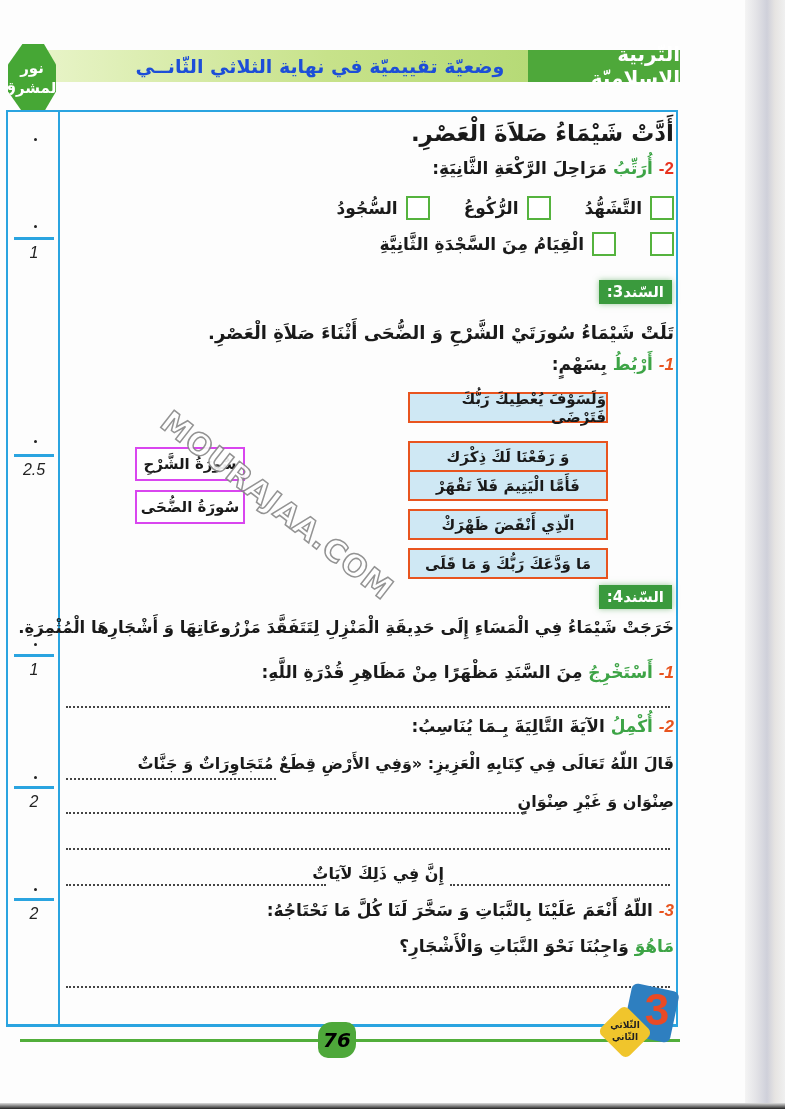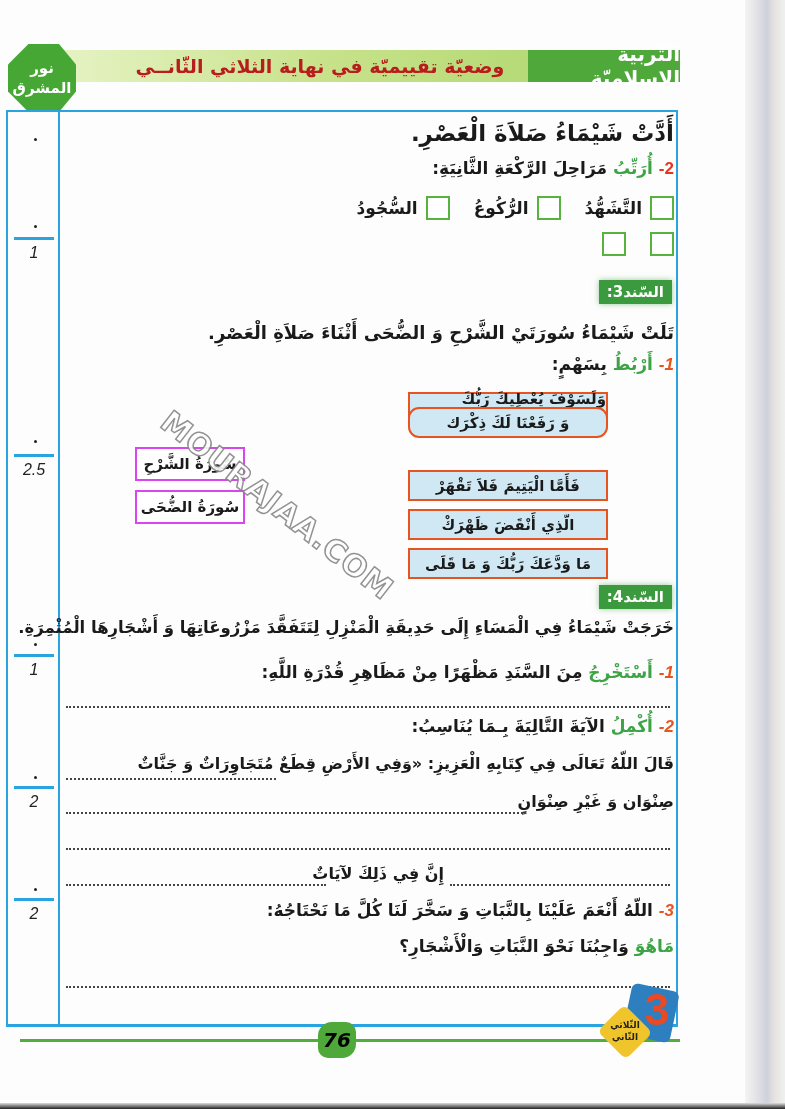--- a/index.html
+++ b/index.html
@@ -25,26 +25,26 @@
   }
   .subject-tab {
     position: absolute; top: 50px; left: 528px; width: 152px; height: 32px;
     background: #4ea83a; color: #fff;
     font-family: "DejaVu Sans", sans-serif; font-weight: bold; font-size: 20px;
     display: flex; align-items: center; justify-content: center;
     direction: rtl;
   }
   .header-title {
     position: absolute; top: 50px; left: 120px; width: 400px; height: 32px;
-    color: #b91c1c; font-weight: bold; font-size: 19px;
+    color: #1d4ed8; font-weight: bold; font-size: 19px;
     display: flex; align-items: center; justify-content: center;
     direction: rtl;
   }
   .logo-badge {
-    position: absolute; top: 44px; left: 8px; width: 68px; height: 68px;
+    position: absolute; top: 44px; left: 8px; width: 48px; height: 68px;
     background: #46a735;
     clip-path: polygon(30% 0, 75% 0, 100% 30%, 100% 70%, 75% 100%, 30% 100%, 0 70%, 0 30%);
     border-radius: 10px;
     color: #fff; font-weight: bold; font-size: 15px; line-height: 20px;
     display: flex; flex-direction: column; align-items: center; justify-content: center;
     direction: rtl; text-align: center;
   }
   
   .outer-frame {
     position: absolute; top: 110px; left: 6px; width: 672px; height: 915px;
@@ -113,21 +113,21 @@
   .verb-green { color: #3da446; }
   .section-tag {
     position: absolute; background: #3a9a3d; color: #fff;
     font-size: 15px; font-weight: bold; padding: 3px 8px;
     direction: rtl; box-shadow: 0 0 6px rgba(58,154,61,0.5);
   }
   .checkbox {
     display: inline-block; width: 24px; height: 24px;
     border: 2px solid #55b33e; background: #fff; vertical-align: middle;
   }
-  .opt { display: inline-flex; align-items: center; gap: 8px; margin-left: 18px; }
+  .opt { display: inline-flex; align-items: center; gap: 8px; margin-left: 28px; }
   .verse-box {
     position: absolute; left: 408px; width: 200px; height: 31px;
     background: #cfe8f4; border: 2px solid #e8541f;
     display: flex; align-items: center; justify-content: center;
     font-weight: bold; font-size: 15px; direction: rtl;
   }
   .surah-box {
     position: absolute; left: 135px; width: 110px; height: 34px;
     background: #fff; border: 2px solid #d946ef;
     display: flex; align-items: center; justify-content: center;
@@ -211,34 +211,35 @@
       <span>السُّجُودُ</span>
     </span>
   </div>
 
   <div class="line" style="top:232px;">
     <span class="opt">
       <span class="checkbox"></span>
     </span>
     <span class="opt" style="margin-left:0;">
       <span class="checkbox"></span>
+      <span>الْقِيَامُ مِنَ السَّجْدَةِ الثَّانِيَّةِ</span>
     </span>
   </div>
 
   <div class="section-tag" style="top:280px; right:2px;">السّند3:</div>
   <div class="line" style="top:322px; font-size:18px;">تَلَتْ شَيْمَاءُ سُورَتَيْ الشَّرْحِ وَ الضُّحَى أَثْنَاءَ صَلاَةِ الْعَصْرِ.</div>
   <div class="line" style="top:354px;">
     <span class="num-orange">1-</span>
     <span class="verb-green">أَرْبُطُ</span>
     <span>بِسَهْمٍ:</span>
   </div>
 </div>
 
 <div class="verse-box" style="top:392px;">وَلَسَوْفَ يُعْطِيكَ رَبُّكَ فَتَرْضَى</div>
-<div class="verse-box" style="top:407px;border-radius:11px;">وَ رَفَعْنَا لَكَ ذِكْرَك</div>
+<div class="verse-box" style="top:441px;">وَ رَفَعْنَا لَكَ ذِكْرَك</div>
 <div class="verse-box" style="top:470px;">فَأَمَّا الْيَتِيمَ فَلاَ تَقْهَرْ</div>
 <div class="verse-box" style="top:509px;">الّذِي أَنْقَضَ ظَهْرَكْ</div>
 <div class="verse-box" style="top:548px;">مَا وَدَّعَكَ رَبُّكَ وَ مَا قَلَى</div>
 
 <div class="surah-box" style="top:447px;">سُورَةُ الشَّرْحِ</div>
 <div class="surah-box" style="top:490px;">سُورَةُ الضُّحَى</div>
 
 <div class="watermark">MOURAJAA.COM</div>
 
 <div class="content">

